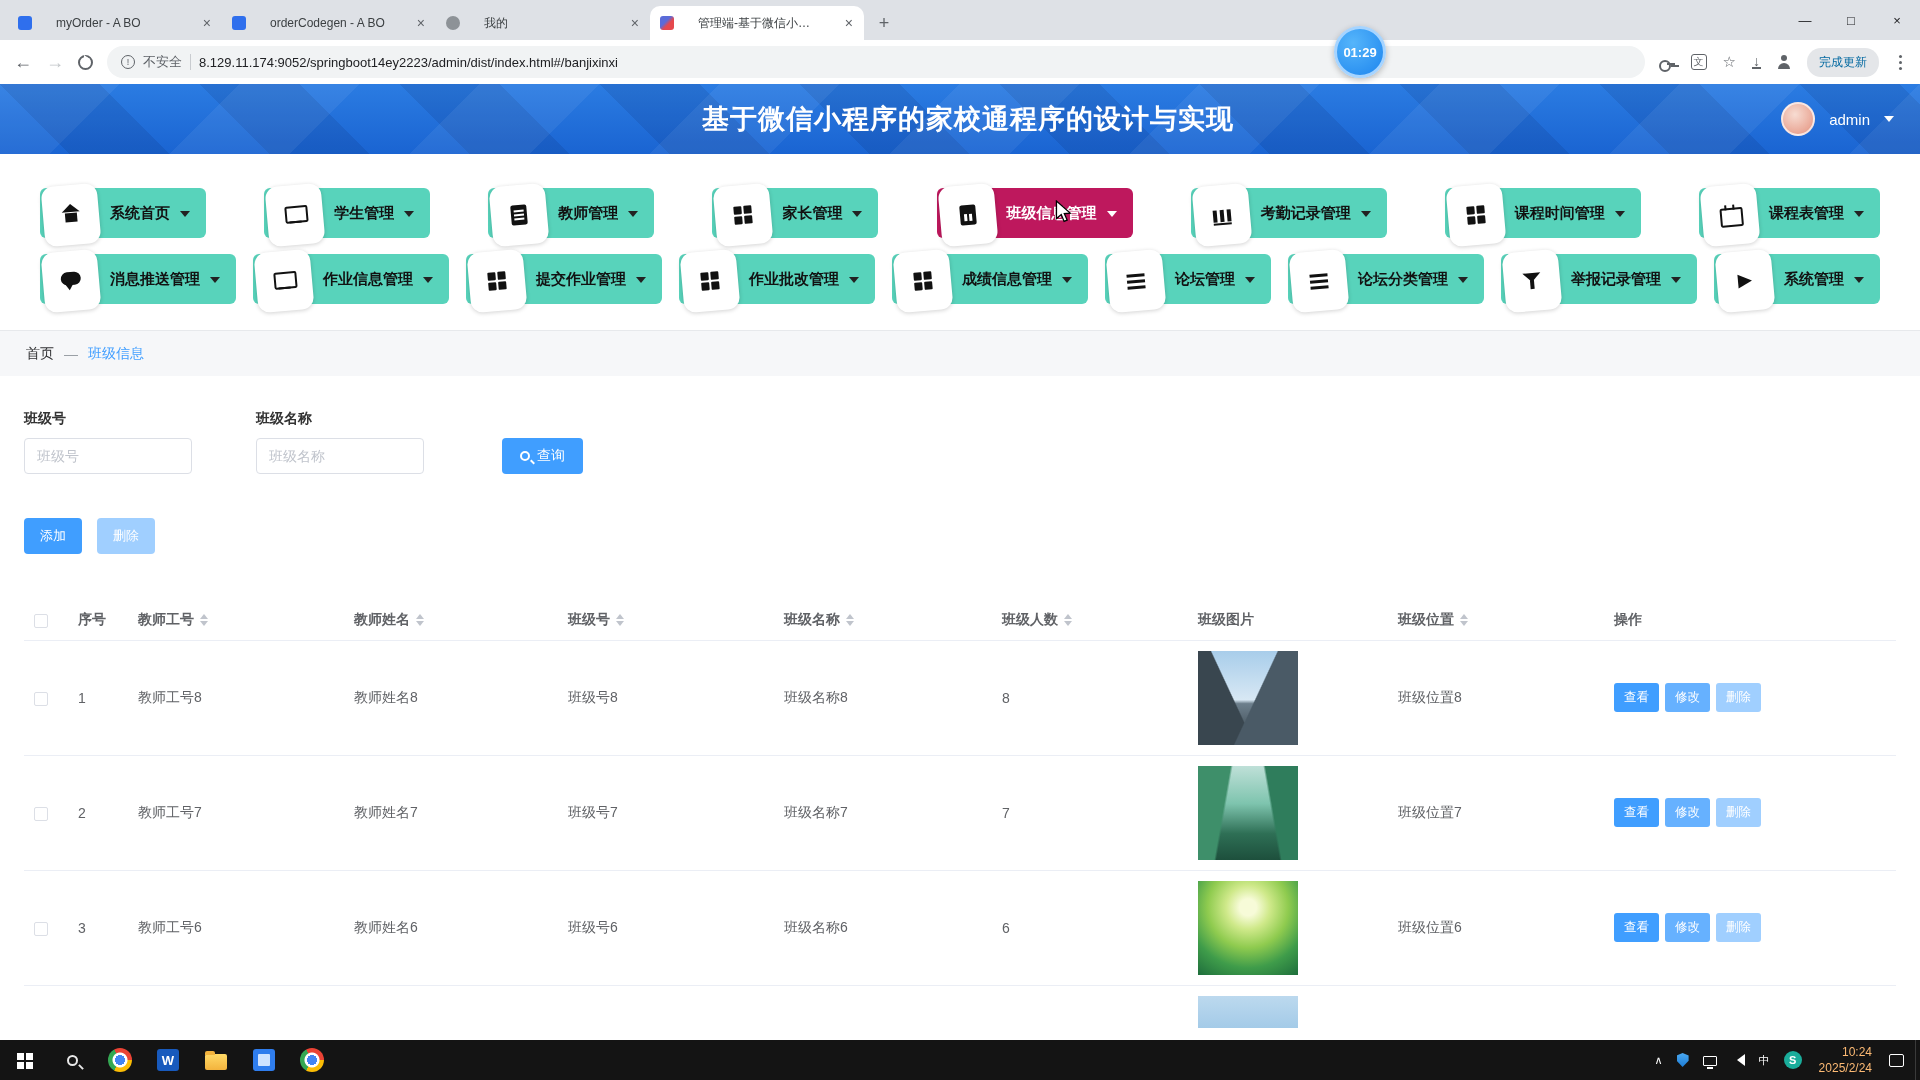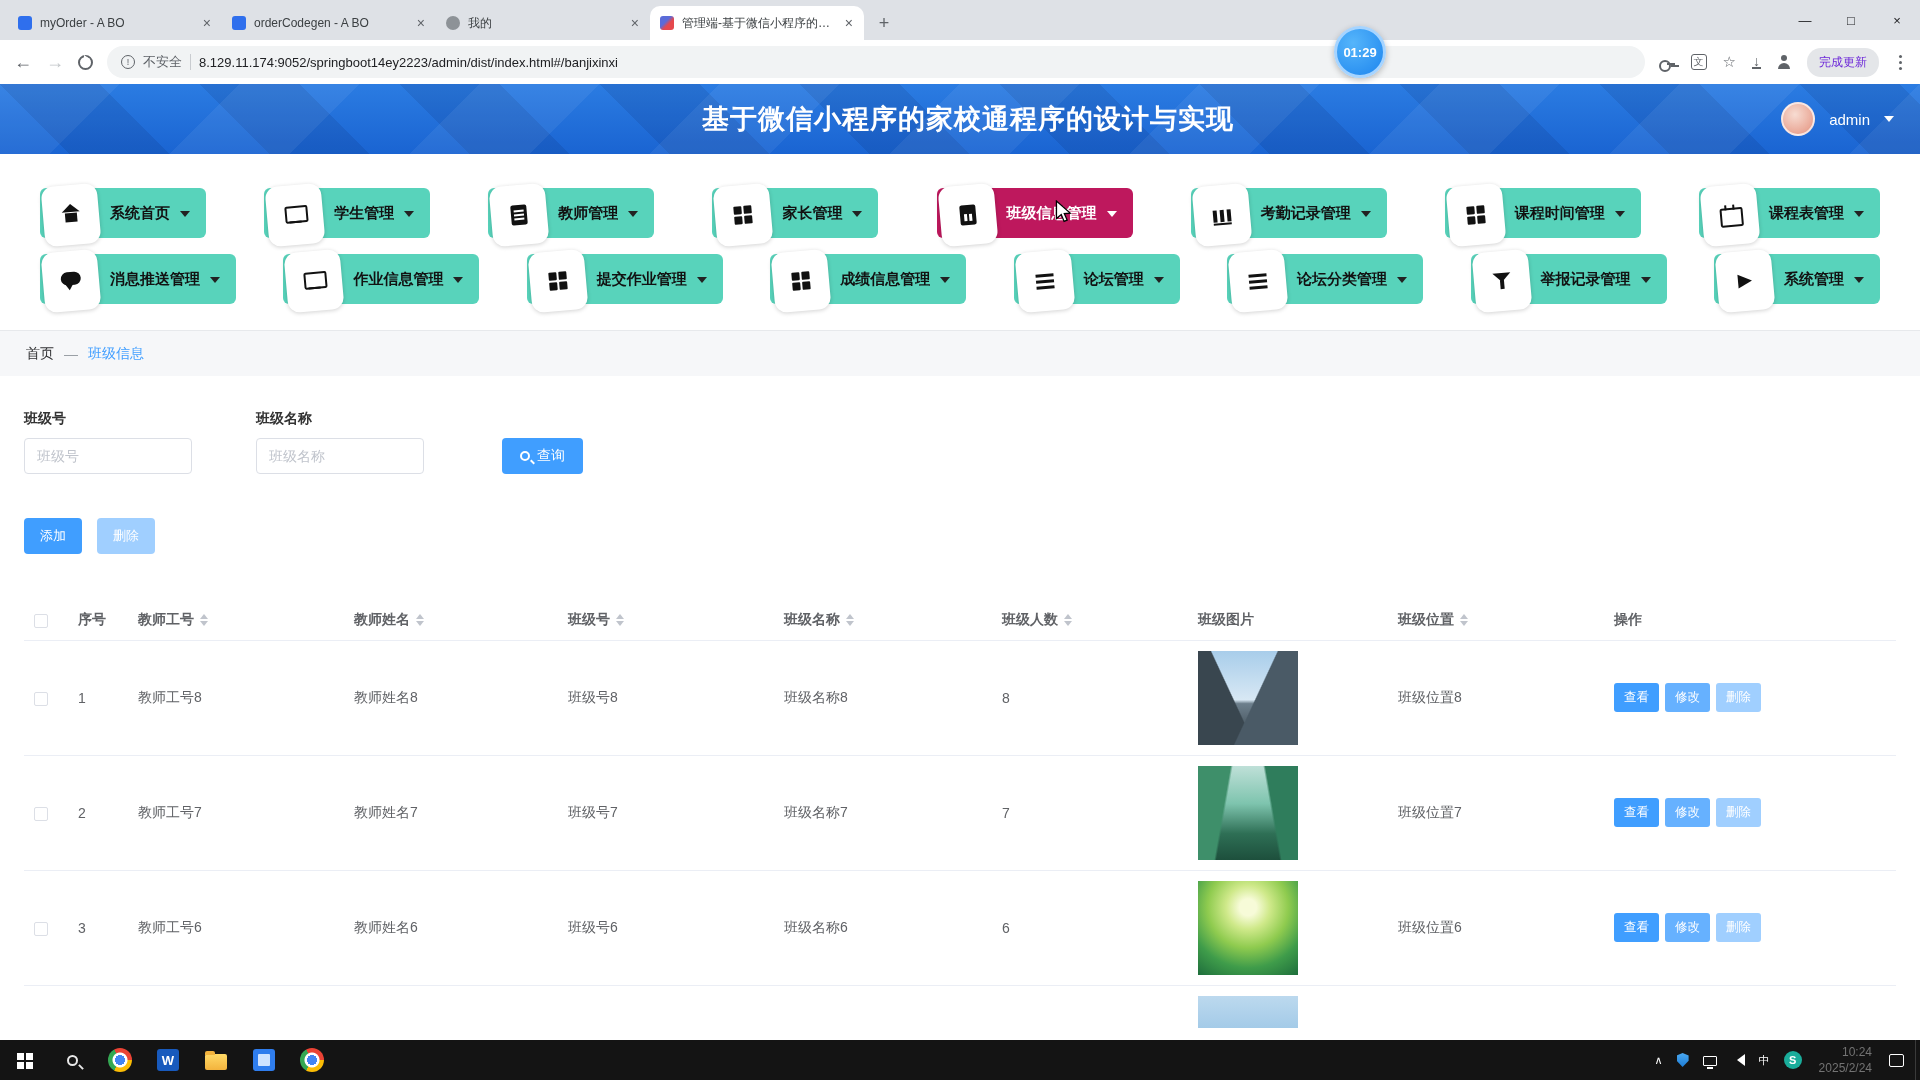--- a/index.html
+++ b/index.html
@@ -2,21 +2,21 @@
 <html><head>
 <meta charset="utf-8">
 <style>
   *{box-sizing:border-box;margin:0;padding:0}
   html,body{width:1920px;height:1080px;overflow:hidden}
   body{font-family:"Liberation Sans","DejaVu Sans",sans-serif;cursor:default}
   .screen{position:relative;width:1920px;height:1080px;background:#fff;overflow:hidden}
 
   
   .tabstrip{height:40px;background:#dee1e6;display:flex;align-items:flex-end;padding-left:8px}
-  .tab{height:34px;width:214px;display:flex;align-items:center;gap:8px;padding:0 8px 0 10px;
+  .tab{height:34px;width:214px;display:flex;align-items:center;gap:24px;padding:0 8px 0 10px;
        font-size:12px;color:#3c4043;border-radius:10px 10px 0 0;position:relative;flex:none}
   .tab.active{background:#fff}
   .tab-label{white-space:nowrap;overflow:hidden;text-overflow:ellipsis;flex:1}
   .favicon{width:14px;height:14px;flex:none}
   .fav-blue{background:#2f6fed;border-radius:3px}
   .fav-globe{background:#8d9297;border-radius:50%}
   .fav-v{background:linear-gradient(135deg,#5a6bd8 40%,#e5484d 60%);border-radius:3px}
   .tab-close{color:#5f6368;font-size:14px;line-height:1;padding:1px 3px;border-radius:50%}
   .new-tab{width:28px;height:28px;display:flex;align-items:center;justify-content:center;
            font-size:18px;color:#5f6368;margin:0 0 3px 6px}
@@ -39,21 +39,21 @@
   .tb-icon{color:#5f6368;font-size:15px}
   .key-icon{width:16px;height:8px;position:relative;margin-top:4px}
   .key-icon::before{content:"";position:absolute;left:0;top:0;width:8px;height:8px;border:2px solid #5f6368;border-radius:50%}
   .key-icon::after{content:"";position:absolute;left:8px;top:3px;width:8px;height:2px;background:#5f6368;box-shadow:4px 2px 0 #5f6368}
   .translate-icon{width:16px;height:16px;border:1.5px solid #5f6368;border-radius:3px;color:#5f6368;
                   font-size:10px;display:flex;align-items:center;justify-content:center}
   .download-icon{position:relative;color:#5f6368;font-size:14px;border-bottom:2px solid #5f6368;line-height:12px;padding:0 1px}
   .person-icon{width:14px;height:14px;position:relative}
   .person-icon::before{content:"";position:absolute;left:4px;top:0;width:6px;height:6px;border-radius:50%;background:#5f6368}
   .person-icon::after{content:"";position:absolute;left:1px;bottom:0;width:12px;height:6px;border-radius:6px 6px 0 0;background:#5f6368}
-  .update-pill{background:#e4e6e9;border-radius:14px;padding:6px 12px;font-size:12px;color:#6d28d9;white-space:nowrap}
+  .update-pill{background:#e4e6e9;border-radius:14px;padding:6px 12px;font-size:12px;color:#0369a1;white-space:nowrap}
   .kebab-icon{width:3px;height:3px;border-radius:50%;background:#5f6368;box-shadow:0 6px 0 #5f6368,0 -6px 0 #5f6368;margin:0 4px}
   .timer-badge{position:absolute;left:1334px;top:-14px;width:52px;height:52px;border-radius:50%;z-index:40;
                background:radial-gradient(circle at 35% 30%,#55b5fb,#1d85ee);border:3px solid #a6d4ff;
                box-shadow:0 2px 6px rgba(0,0,0,.25);display:flex;align-items:center;justify-content:center;
                color:#fff;font-size:13px;font-weight:bold}
 
   
   .app-header{height:70px;position:relative;display:flex;align-items:center;
     background:
       linear-gradient(135deg,rgba(255,255,255,.06) 25%,transparent 25% 50%,rgba(255,255,255,.06) 50% 75%,transparent 75%) 0 0/240px 240px,
@@ -170,21 +170,21 @@
   .app-blue-icon::after{content:"";position:absolute;inset:5px;background:#cfe3ff;border-radius:1px}
   .tb-right{margin-left:auto;display:flex;align-items:center;height:100%}
   .tray-item{display:flex;align-items:center;justify-content:center;height:100%;padding:0 7px;color:#fff;font-size:11px}
   .shield-icon{width:12px;height:14px;background:linear-gradient(#4aa8f0,#1d7dd6);
                clip-path:polygon(50% 0,100% 18%,100% 55%,50% 100%,0 55%,0 18%)}
   .net-icon{width:14px;height:10px;border:1.5px solid #fff;border-radius:1px;position:relative;margin-top:2px}
   .net-icon::after{content:"";position:absolute;left:3px;bottom:-4px;width:6px;height:2px;background:#fff}
   .vol-icon{width:0;height:0;border:6px solid transparent;border-right:8px solid #fff;position:relative}
   .sogou-icon{width:18px;height:18px;border-radius:50%;background:#1aad9b;color:#fff;font-size:11px;font-weight:bold;
               display:flex;align-items:center;justify-content:center}
-  .clock{display:flex;flex-direction:column;align-items:flex-end;justify-content:center;color:#737373;font-size:12px;
+  .clock{display:flex;flex-direction:column;align-items:flex-end;justify-content:center;color:#fdba74;font-size:12px;
          line-height:1.35;padding:0 10px}
   .notif-icon{width:15px;height:13px;border:1.5px solid #fff;border-radius:2px;position:relative}
   .show-desktop{width:5px;height:100%;border-left:1px solid #3a3a3a;margin-left:4px}
 </style>
 </head>
 <body>
 
 <div class="screen">
 
   <div class="tabstrip">
@@ -337,20 +337,27 @@
   </div>
 
   <div class="nav-item">
     <span class="tile">
       <span class="nav-icon icon-grid"></span>
     </span>
     <span class="nav-label">提交作业管理</span>
     <span class="nav-chev"></span>
   </div>
 
+  <div class="nav-item">
+    <span class="tile">
+      <span class="nav-icon icon-grid"></span>
+    </span>
+    <span class="nav-label">作业批改管理</span>
+    <span class="nav-chev"></span>
+  </div>
 
   <div class="nav-item">
     <span class="tile">
       <span class="nav-icon icon-grid"></span>
     </span>
     <span class="nav-label">成绩信息管理</span>
     <span class="nav-chev"></span>
   </div>
 
   <div class="nav-item">

